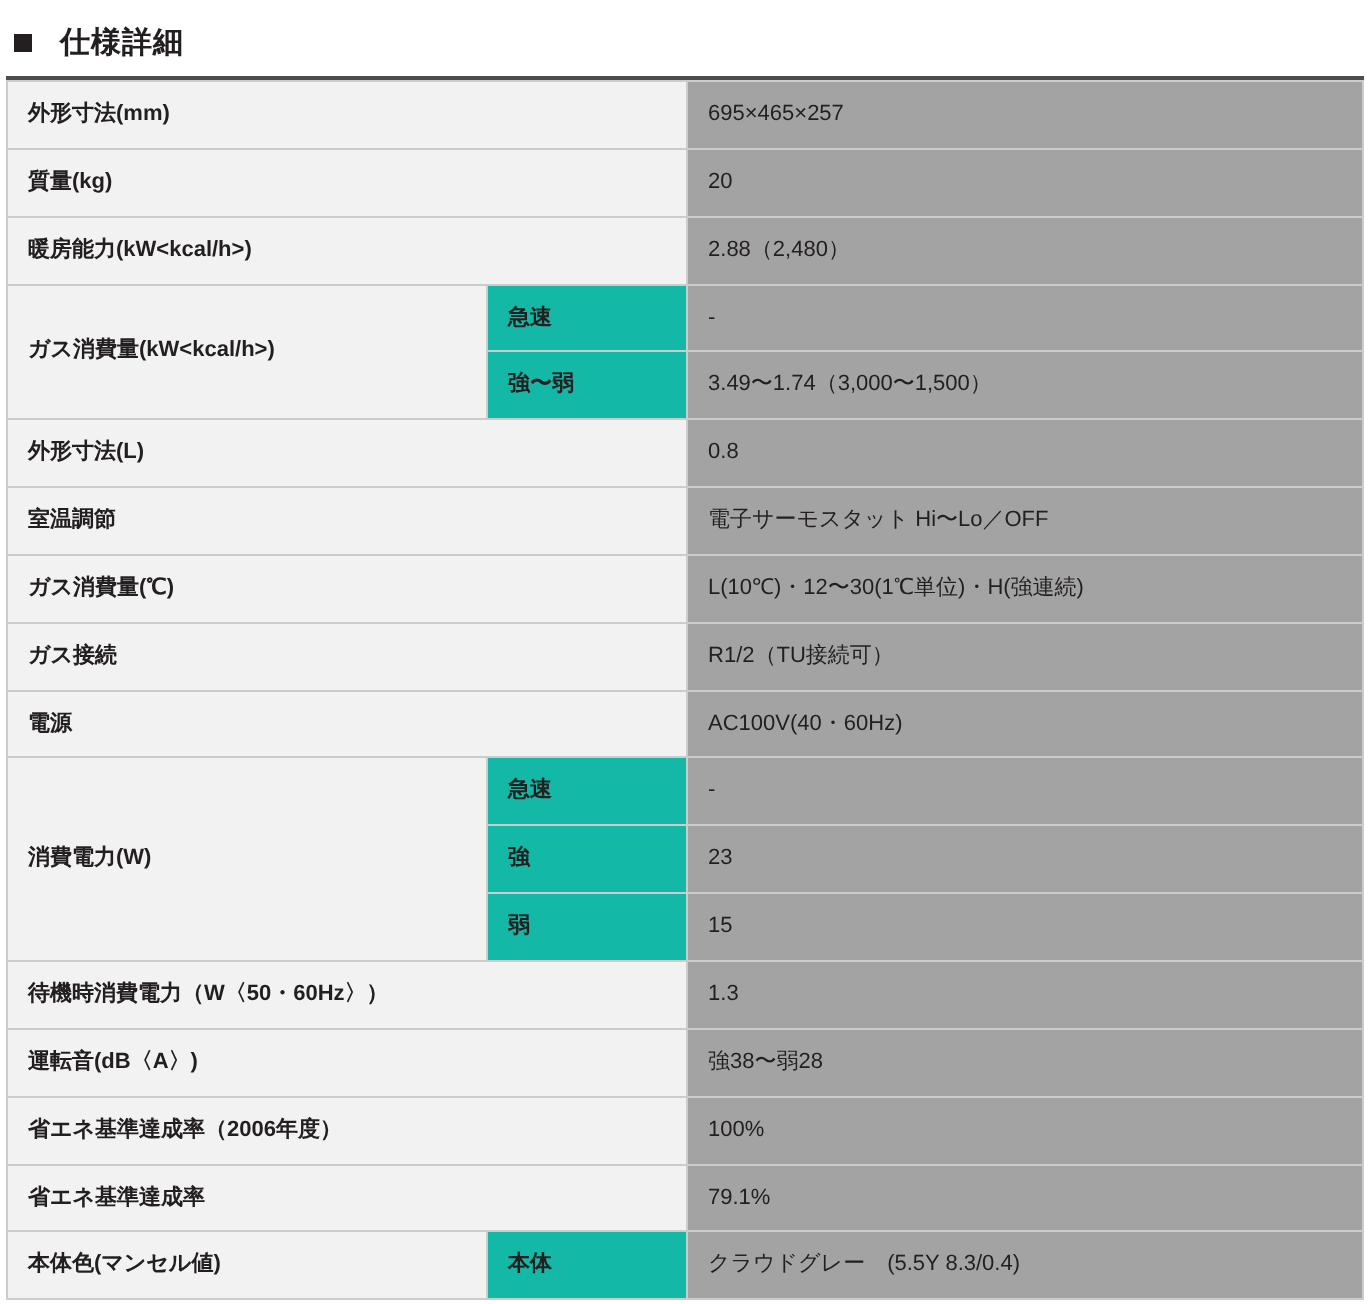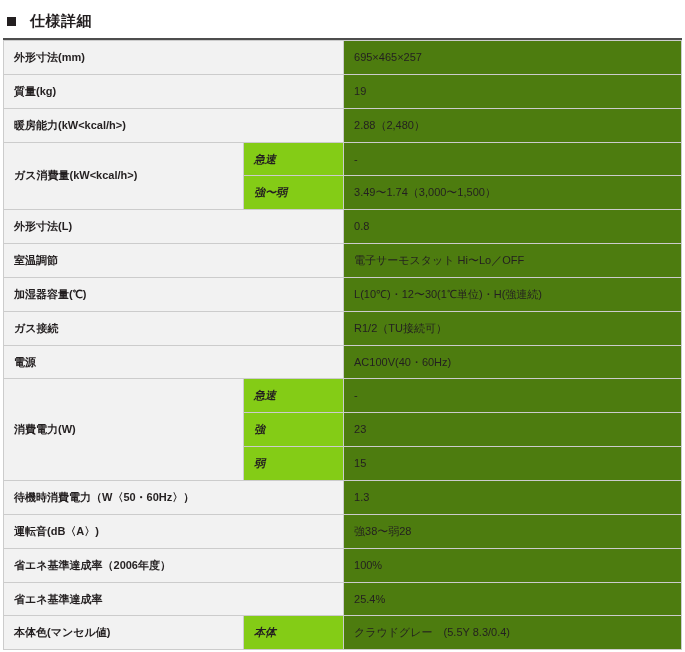--- a/index.html
+++ b/index.html
@@ -54,27 +54,26 @@
     font-size: 11px;
     line-height: 1.35;
     color: #231f20;
   }
   td.th {
     background: #f2f2f2;
     font-weight: bold;
     white-space: nowrap;
   }
   td.sub {
-    background: #84cc16;
+    background: #14b8a6;
     font-weight: bold;
     width: 100px;
-    font-style: italic;
   }
   td.val {
-    background: #4d7c0f;
+    background: #a3a3a3;
     font-weight: normal;
   }
   col.c1 { width: 240px; }
   col.c2 { width: 100px; }
   col.c3 { width: auto; }
 </style>
 </head>
 <body>
 
 <div class="page">
@@ -92,21 +91,21 @@
     </colgroup>
     <tbody>
 
       <tr>
         <td class="th" colspan="2">外形寸法(mm)</td>
         <td class="val">695×465×257</td>
       </tr>
 
       <tr>
         <td class="th" colspan="2">質量(kg)</td>
-        <td class="val">19</td>
+        <td class="val">20</td>
       </tr>
 
       <tr>
         <td class="th" colspan="2">暖房能力(kW&lt;kcal/h&gt;)</td>
         <td class="val">2.88（2,480）</td>
       </tr>
 
       <tr>
         <td class="th" rowspan="2">ガス消費量(kW&lt;kcal/h&gt;)</td>
         <td class="sub">急速</td>
@@ -121,21 +120,21 @@
         <td class="th" colspan="2">外形寸法(L)</td>
         <td class="val">0.8</td>
       </tr>
 
       <tr>
         <td class="th" colspan="2">室温調節</td>
         <td class="val">電子サーモスタット Hi〜Lo／OFF</td>
       </tr>
 
       <tr>
-        <td class="th" colspan="2">加湿器容量(℃)</td>
+        <td class="th" colspan="2">ガス消費量(℃)</td>
         <td class="val">L(10℃)・12〜30(1℃単位)・H(強連続)</td>
       </tr>
 
       <tr>
         <td class="th" colspan="2">ガス接続</td>
         <td class="val">R1/2（TU接続可）</td>
       </tr>
 
       <tr>
         <td class="th" colspan="2">電源</td>
@@ -166,21 +165,21 @@
         <td class="val">強38〜弱28</td>
       </tr>
 
       <tr>
         <td class="th" colspan="2">省エネ基準達成率（2006年度）</td>
         <td class="val">100%</td>
       </tr>
 
       <tr>
         <td class="th" colspan="2">省エネ基準達成率</td>
-        <td class="val">25.4%</td>
+        <td class="val">79.1%</td>
       </tr>
 
       <tr>
         <td class="th" rowspan="2">本体色(マンセル値)</td>
         <td class="sub">本体</td>
         <td class="val">クラウドグレー　(5.5Y 8.3/0.4)</td>
       </tr>
 
     </tbody>
   </table>

